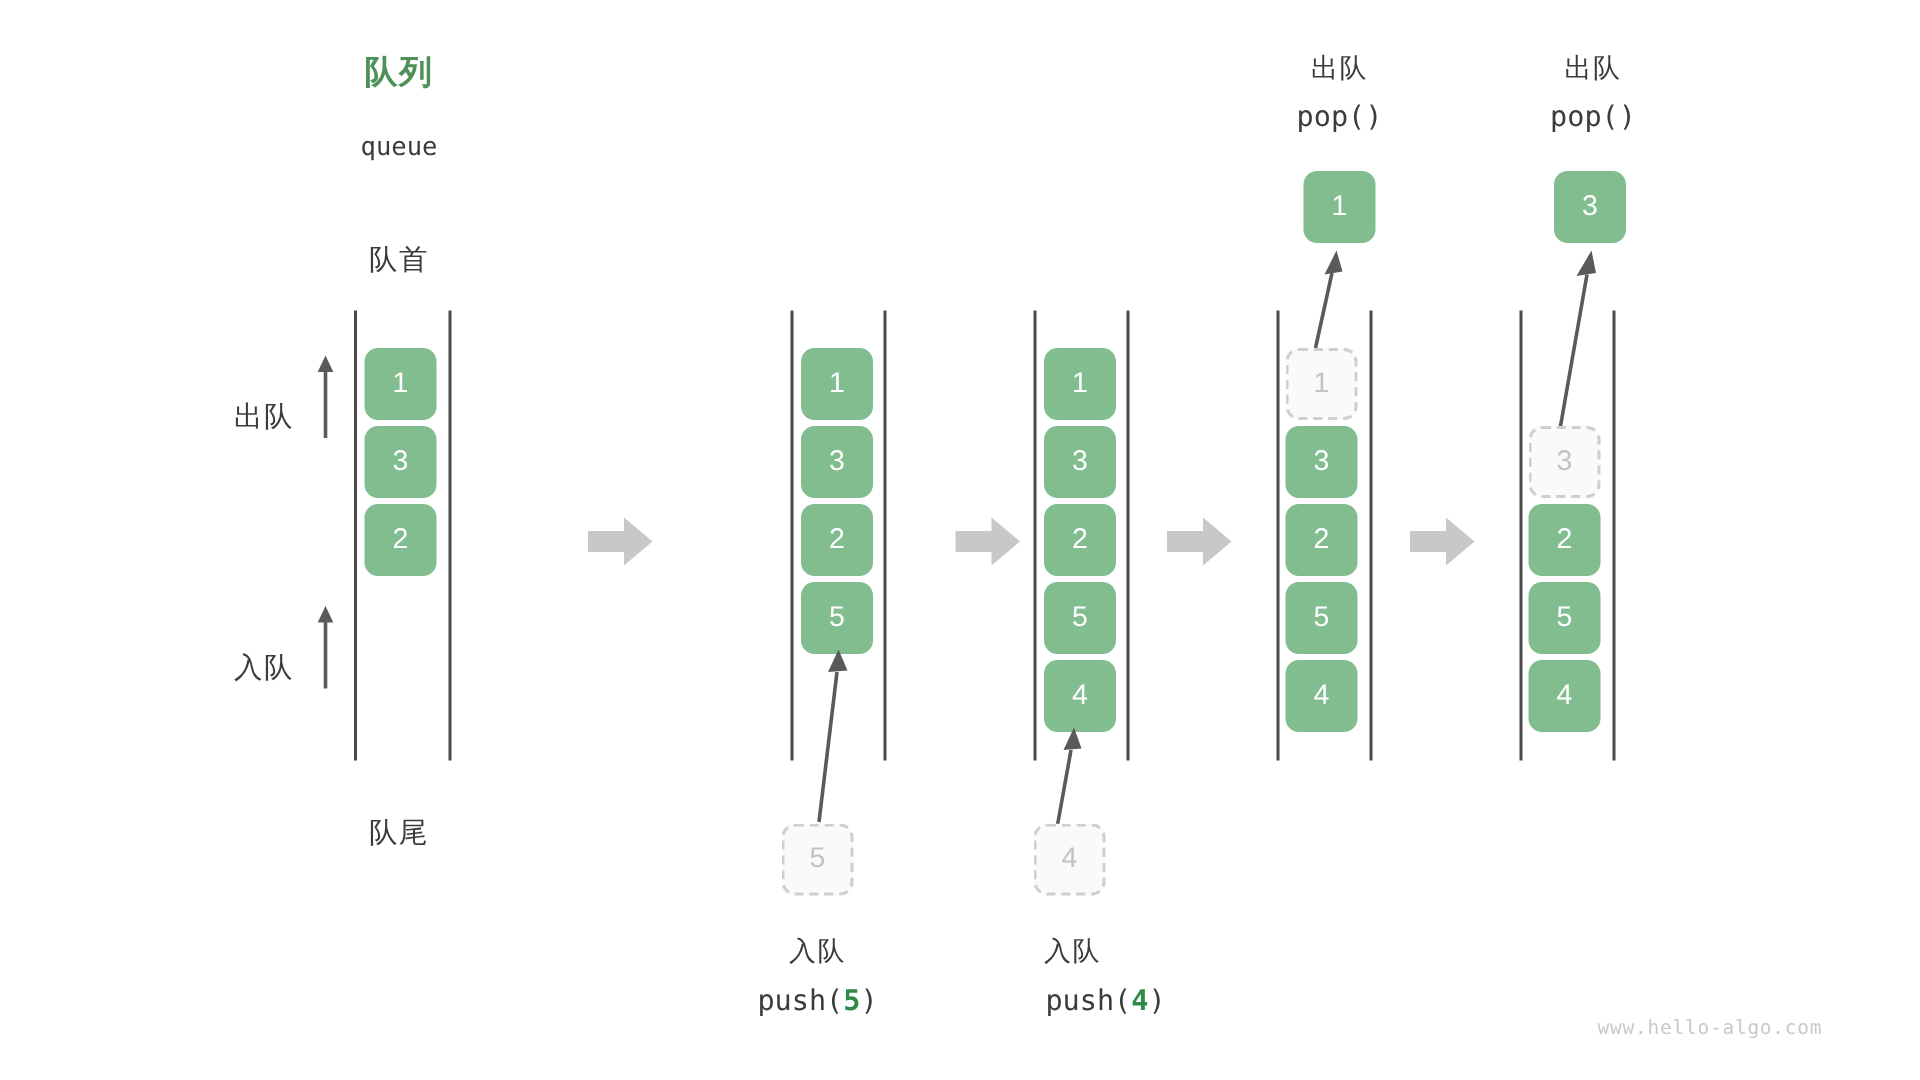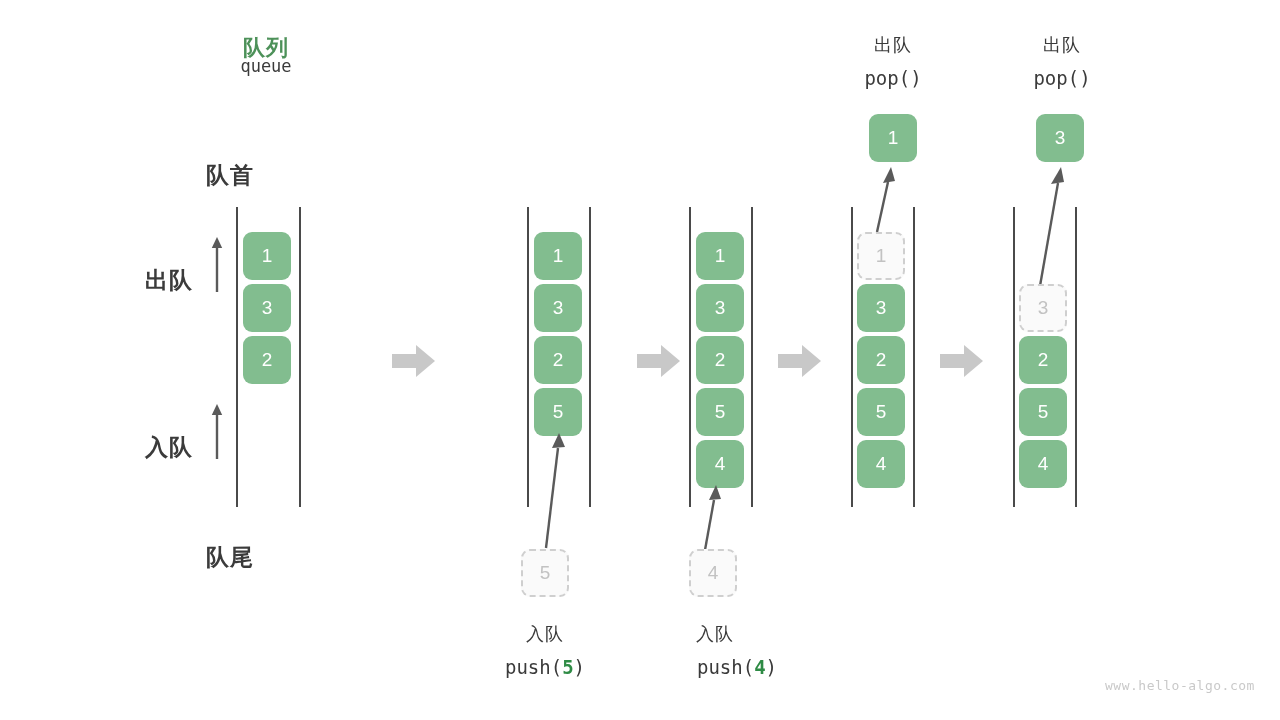--- a/index.html
+++ b/index.html
@@ -16,22 +16,22 @@
   
   .title-cn{
     font-size:22px;font-weight:bold;color:#4d9159;
     text-align:center;letter-spacing:1px;white-space:nowrap;
   }
   .title-en{
     font-family:"DejaVu Sans Mono","Liberation Mono",monospace;
     font-size:17px;color:#3b3b3b;text-align:center;white-space:nowrap;
   }
   .lbl-cn{
-    font-size:23px;font-weight:bold;color:#3b3b3b;
-    text-align:left;white-space:nowrap;letter-spacing:1px;
+    font-size:19px;font-weight:normal;color:#3b3b3b;
+    text-align:center;white-space:nowrap;letter-spacing:1px;
   }
   .op-cn{
     font-size:18px;color:#3b3b3b;text-align:center;white-space:nowrap;letter-spacing:1px;
   }
   .op-code{
     font-family:"DejaVu Sans Mono","Liberation Mono",monospace;
     font-size:19px;color:#3b3b3b;text-align:center;white-space:nowrap;
   }
   .op-code .hl{color:#2e8b45;font-weight:bold;}
   .watermark{
@@ -64,21 +64,21 @@
   .tick-arrow{width:14px;height:56px;}
 
   svg{display:block;overflow:visible;}
 </style>
 </head>
 <body>
 
 <div id="stage">
 
   <div class="abs title-cn" style="left:206px;top:33px;width:120px;">队列</div>
-  <div class="abs title-en" style="left:206px;top:56px;width:120px;">queue</div>
+  <div class="abs title-en" style="left:206px;top:88px;width:120px;">queue</div>
 
   <div class="abs lbl-cn" style="left:206px;top:160px;width:120px;">队首</div>
   <div class="abs lbl-cn" style="left:206px;top:542px;width:120px;">队尾</div>
 
   <div class="abs rail" style="left:236px;top:207px;height:300px;"></div>
   <div class="abs rail" style="left:299px;top:207px;height:300px;"></div>
 
   <div class="abs lbl-cn" style="left:145px;top:265px;width:62px;">出队</div>
   <div class="abs tick-arrow" style="left:210px;top:236px;">
     <svg width="14" height="56" viewBox="0 0 14 56">
@@ -197,15 +197,15 @@
 
   <div class="abs rail" style="left:1013px;top:207px;height:300px;"></div>
   <div class="abs rail" style="left:1075px;top:207px;height:300px;"></div>
 
   <div class="abs cell invisible" style="left:1019px;top:232px;"></div>
   <div class="abs cell ghost" style="left:1019px;top:284px;">3</div>
   <div class="abs cell" style="left:1019px;top:336px;">2</div>
   <div class="abs cell" style="left:1019px;top:388px;">5</div>
   <div class="abs cell" style="left:1019px;top:440px;">4</div>
 
-  <div class="abs watermark" style="left:1065px;top:678px;margin-left:40px;">www.hello-algo.com</div>
+  <div class="abs watermark" style="left:1065px;top:678px;">www.hello-algo.com</div>
 
 </div>
 
 </body></html>

